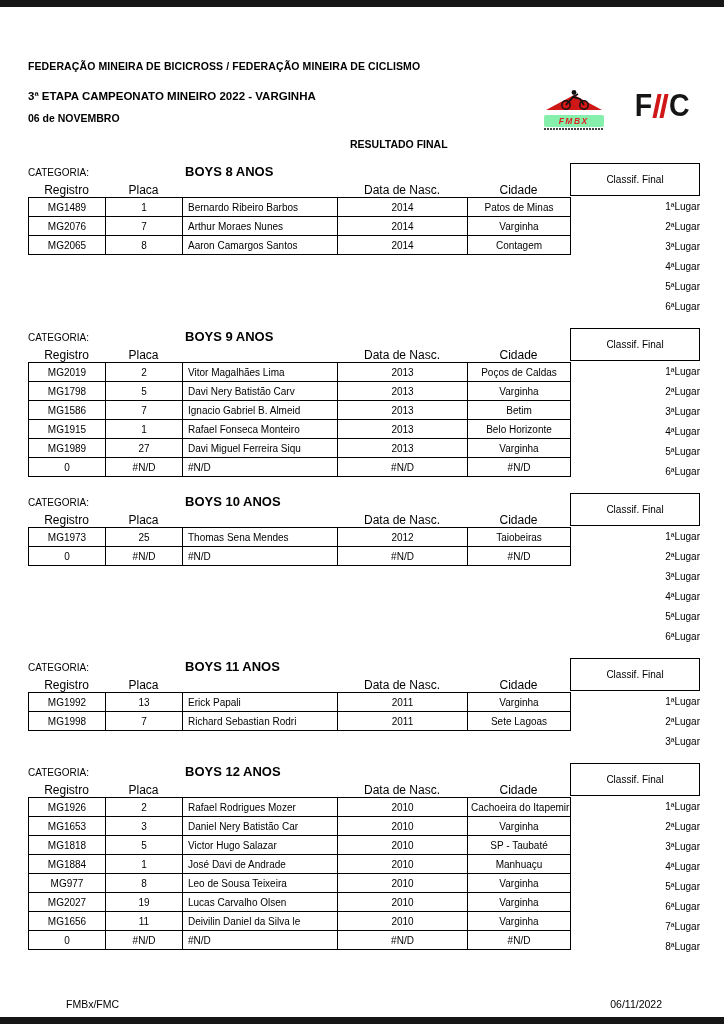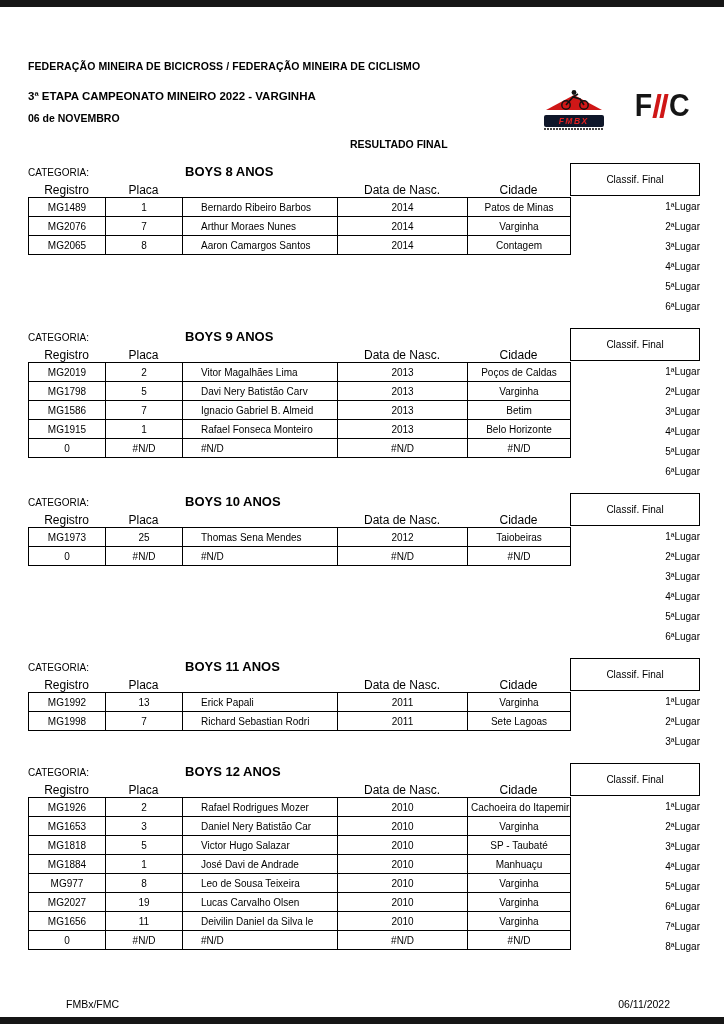--- a/index.html
+++ b/index.html
@@ -17,21 +17,21 @@
 
   .page { position:relative; padding:60px 24px 0 28px; height:100%; }
 
   .hdr1 { font-size:10.5px; font-weight:bold; letter-spacing:.1px; }
   .hdr2 { font-size:11.5px; font-weight:bold; margin-top:18px; }
   .hdr3 { font-size:10.5px; font-weight:bold; margin-top:10px; }
   .result-title { font-size:10.5px; font-weight:bold; width:fit-content; margin:14px 0 0 322px; }
 
   .logos { position:absolute; top:88px; right:34px; display:flex; gap:30px; align-items:flex-start; }
   .fmbx-logo { width:60px; }
-  .fmbx-band { background:#0f172a; height:12px; display:flex; align-items:center; justify-content:center; border-radius:2px; }
+  .fmbx-band { background:#86efac; height:12px; display:flex; align-items:center; justify-content:center; border-radius:2px; }
   .fmbx-band span { color:#e02020; font-weight:bold; font-style:italic; font-size:8.5px; letter-spacing:1.5px; }
   .fmbx-sub { height:2px; margin-top:1px; background:repeating-linear-gradient(90deg,#444 0 2px,transparent 2px 3px); }
   .fmc-logo { display:flex; align-items:flex-start; height:40px; padding-top:2px; }
   .fmc-letter { font-weight:bold; font-size:31px; line-height:32px; color:#151515; transform:scaleX(.92); }
   .fmc-bars { display:flex; gap:3px; margin:4px 2px 0 2px; }
   .fmc-bars i { display:block; width:4px; height:24px; background:#cf1717; transform:skewX(-12deg); }
 
   #categories { margin-top:12px; }
   .category { position:relative; margin-bottom:8px; }
   .cat-head { position:relative; height:20px; }
@@ -45,26 +45,26 @@
   .col-heads { display:flex; height:15px; font-size:12px; align-items:flex-end; }
   .ch { text-align:center; line-height:13px; }
   .ch1 { width:77px; } .ch2 { width:77px; } .ch3 { width:155px; } .ch4 { width:130px; } .ch5 { width:103px; }
 
   .table-zone { position:relative; }
   table { border-collapse:collapse; table-layout:fixed; width:542px; }
   td {
     border:1px solid #000; height:19px; font-size:10px; text-align:center;
     padding:0 3px; overflow:hidden; white-space:nowrap;
   }
-  td.cell-nome { text-align:left; padding-left:18px;margin-top:38px; }
+  td.cell-nome { text-align:left; padding-left:5px;margin-top:38px; }
   .lugar-col { position:absolute; left:542px; top:0; width:130px; }
   .lugar { height:20px; line-height:20px; text-align:right; font-size:10px; }
 
   .footer {
-    position:absolute; bottom:14px; left:66px; right:54px;
+    position:absolute; bottom:14px; left:66px; right:62px;
     display:flex; justify-content:space-between; font-size:10.5px;
   }
 </style>
 </head>
 <body>
 
 <div class="edge-bar edge-top"></div>
 
 <div class="page">
 
@@ -203,20 +203,27 @@
                 <td class="cell-cidade">Betim</td>
               </tr>
               <tr>
                 <td class="cell-registro">MG1915</td>
                 <td class="cell-placa">1</td>
                 <td class="cell-nome">Rafael Fonseca Monteiro</td>
                 <td class="cell-nasc">2013</td>
                 <td class="cell-cidade">Belo Horizonte</td>
               </tr>
               <tr>
+                <td class="cell-registro">MG1989</td>
+                <td class="cell-placa">27</td>
+                <td class="cell-nome">Davi Miguel Ferreira Siqu</td>
+                <td class="cell-nasc">2013</td>
+                <td class="cell-cidade">Varginha</td>
+              </tr>
+              <tr>
                 <td class="cell-registro">0</td>
                 <td class="cell-placa">#N/D</td>
                 <td class="cell-nome">#N/D</td>
                 <td class="cell-nasc">#N/D</td>
                 <td class="cell-cidade">#N/D</td>
               </tr>
             </tbody>
       </table>
       <div class="lugar-col">
             <div class="lugar">1ªLugar</div>

